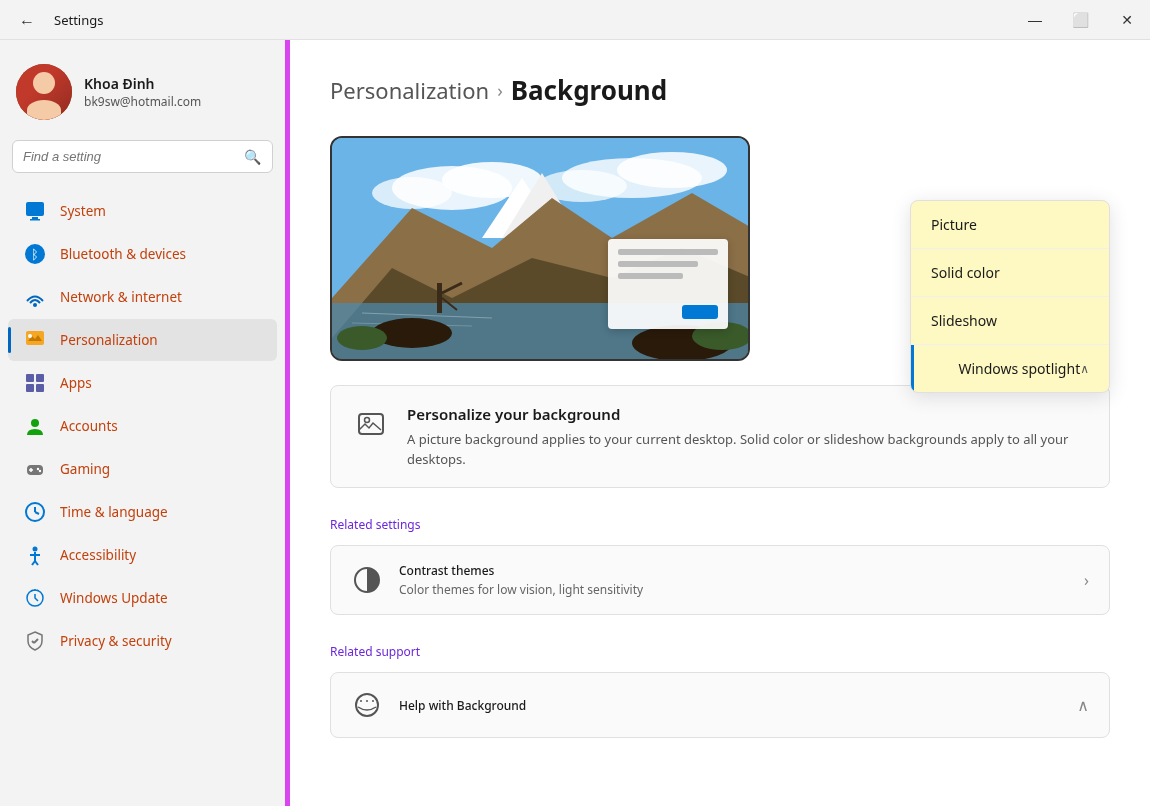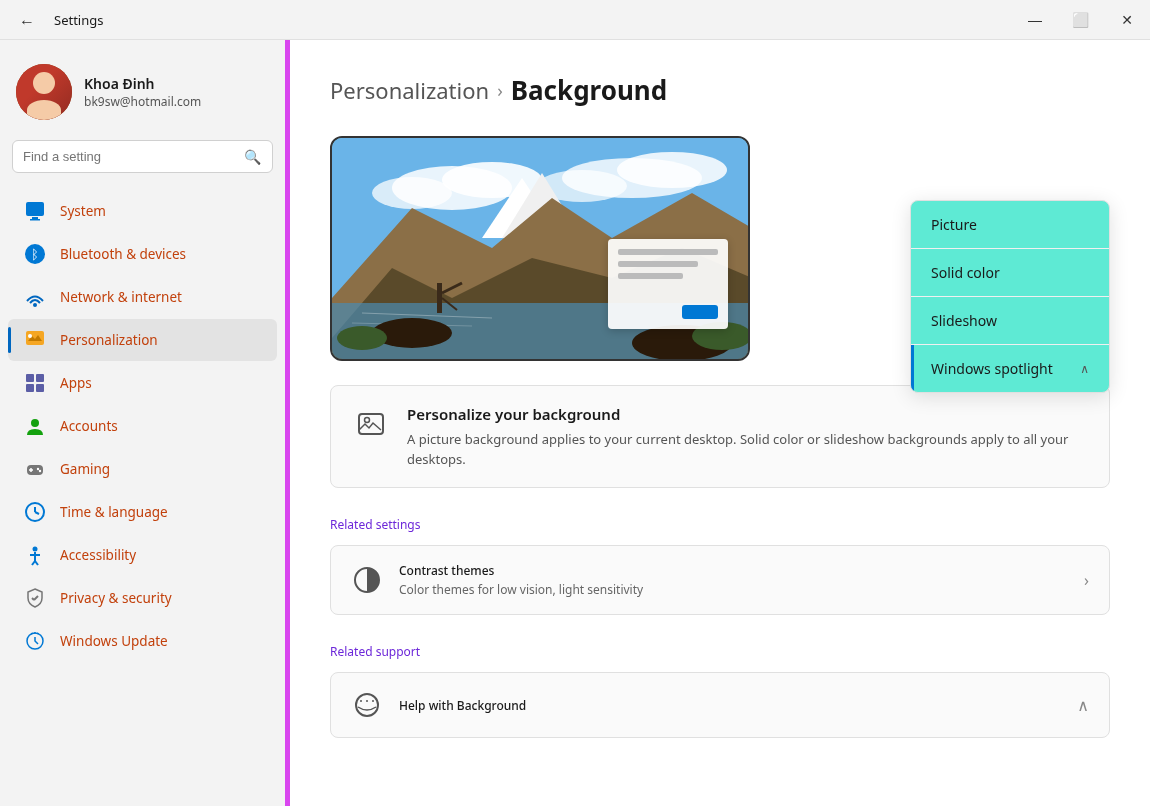--- a/index.html
+++ b/index.html
@@ -151,20 +151,21 @@
       gap: 8px;
       width: 100%;
     }
     .search-box input {
       border: none;
       outline: none;
       font-size: 13px;
       color: #7f1d1d;
       flex: 1;
       background: transparent;
+      font-style: italic;
     }
     .search-icon-svg {
       color: #666;
       font-size: 14px;
       flex-shrink: 0;
     }
 
     
     .nav-item {
       display: flex;
@@ -359,21 +360,21 @@
       color: #888;
       font-size: 16px;
     }
 
     
     .bg-dropdown {
       position: absolute;
       right: 40px;
       top: 160px;
       width: 200px;
-      background: #5eead4;
+      background: #fef9c3;
       border: 1px solid #e0e0e0;
       border-radius: 8px;
       box-shadow: 0 4px 20px rgba(0,0,0,0.12);
       overflow: hidden;
       z-index: 10;
     }
     .bg-dropdown-item {
       padding: 14px 20px;
       font-size: 14px;
       color: #1a1a1a;
@@ -521,36 +522,36 @@
               <line x1="6" y1="11" x2="16" y2="11" stroke="#0078d4" stroke-width="2"></line>
               <line x1="11" y1="17" x2="8" y2="21" stroke="#0078d4" stroke-width="2"></line>
               <line x1="11" y1="17" x2="14" y2="21" stroke="#0078d4" stroke-width="2"></line>
             </svg>
           </div>
     <span class="nav-label">Accessibility</span>
   </div>
         <div class="nav-item">
     <div class="nav-icon">
             <svg width="22" height="22" viewBox="0 0 22 22">
+              <circle cx="11" cy="11" r="8" stroke="#0078d4" stroke-width="1.5" fill="none"></circle>
+              <path d="M11 7 L11 11 L14 14" stroke="#0078d4" stroke-width="1.5" fill="none"></path>
+              <path d="M7 4 Q11 2 15 4" stroke="#0078d4" stroke-width="1.5" fill="none" stroke-dasharray="2,1"></path>
+            </svg>
+          </div>
+    <span class="nav-label">Windows Update</span>
+  </div>
+        <div class="nav-item">
+    <div class="nav-icon">
+            <svg width="22" height="22" viewBox="0 0 22 22">
               <path d="M11 2 L18 5 L18 11 Q18 17 11 20 Q4 17 4 11 L4 5 Z" stroke="#767676" stroke-width="1.5" fill="none"></path>
               <line x1="8" y1="11" x2="10" y2="13" stroke="#767676" stroke-width="2"></line>
               <line x1="10" y1="13" x2="14" y2="9" stroke="#767676" stroke-width="2"></line>
             </svg>
           </div>
     <span class="nav-label">Privacy &amp; security</span>
-  </div>
-        <div class="nav-item">
-    <div class="nav-icon">
-            <svg width="22" height="22" viewBox="0 0 22 22">
-              <circle cx="11" cy="11" r="8" stroke="#0078d4" stroke-width="1.5" fill="none"></circle>
-              <path d="M11 7 L11 11 L14 14" stroke="#0078d4" stroke-width="1.5" fill="none"></path>
-              <path d="M7 4 Q11 2 15 4" stroke="#0078d4" stroke-width="1.5" fill="none" stroke-dasharray="2,1"></path>
-            </svg>
-          </div>
-    <span class="nav-label">Windows Update</span>
   </div>
       </div>
 
   </div>
 
   <div class="main-content" style="position:relative;">
 
     <div class="breadcrumb">
       <span class="breadcrumb-parent">Personalization</span>
       <span class="breadcrumb-sep">›</span>
@@ -649,20 +650,20 @@
           <div class="settings-item-title">Help with Background</div>
         </div>
         <div class="settings-item-chevron">∧</div>
       </div>
     </div>
 
     <div class="bg-dropdown">
       <div class="bg-dropdown-item">Picture</div>
       <div class="bg-dropdown-item">Solid color</div>
       <div class="bg-dropdown-item">Slideshow</div>
-      <div class="bg-dropdown-item active" style="display:flex;align-items:center;justify-content:space-between;">
+      <div class="bg-dropdown-item active" style="display:flex;align-items:center;justify-content:flex-end;">
         <span>Windows spotlight</span>
         <span style="font-size:12px;color:#555;">∧</span>
       </div>
     </div>
 
   </div>
 </div>
 
 </body></html>

